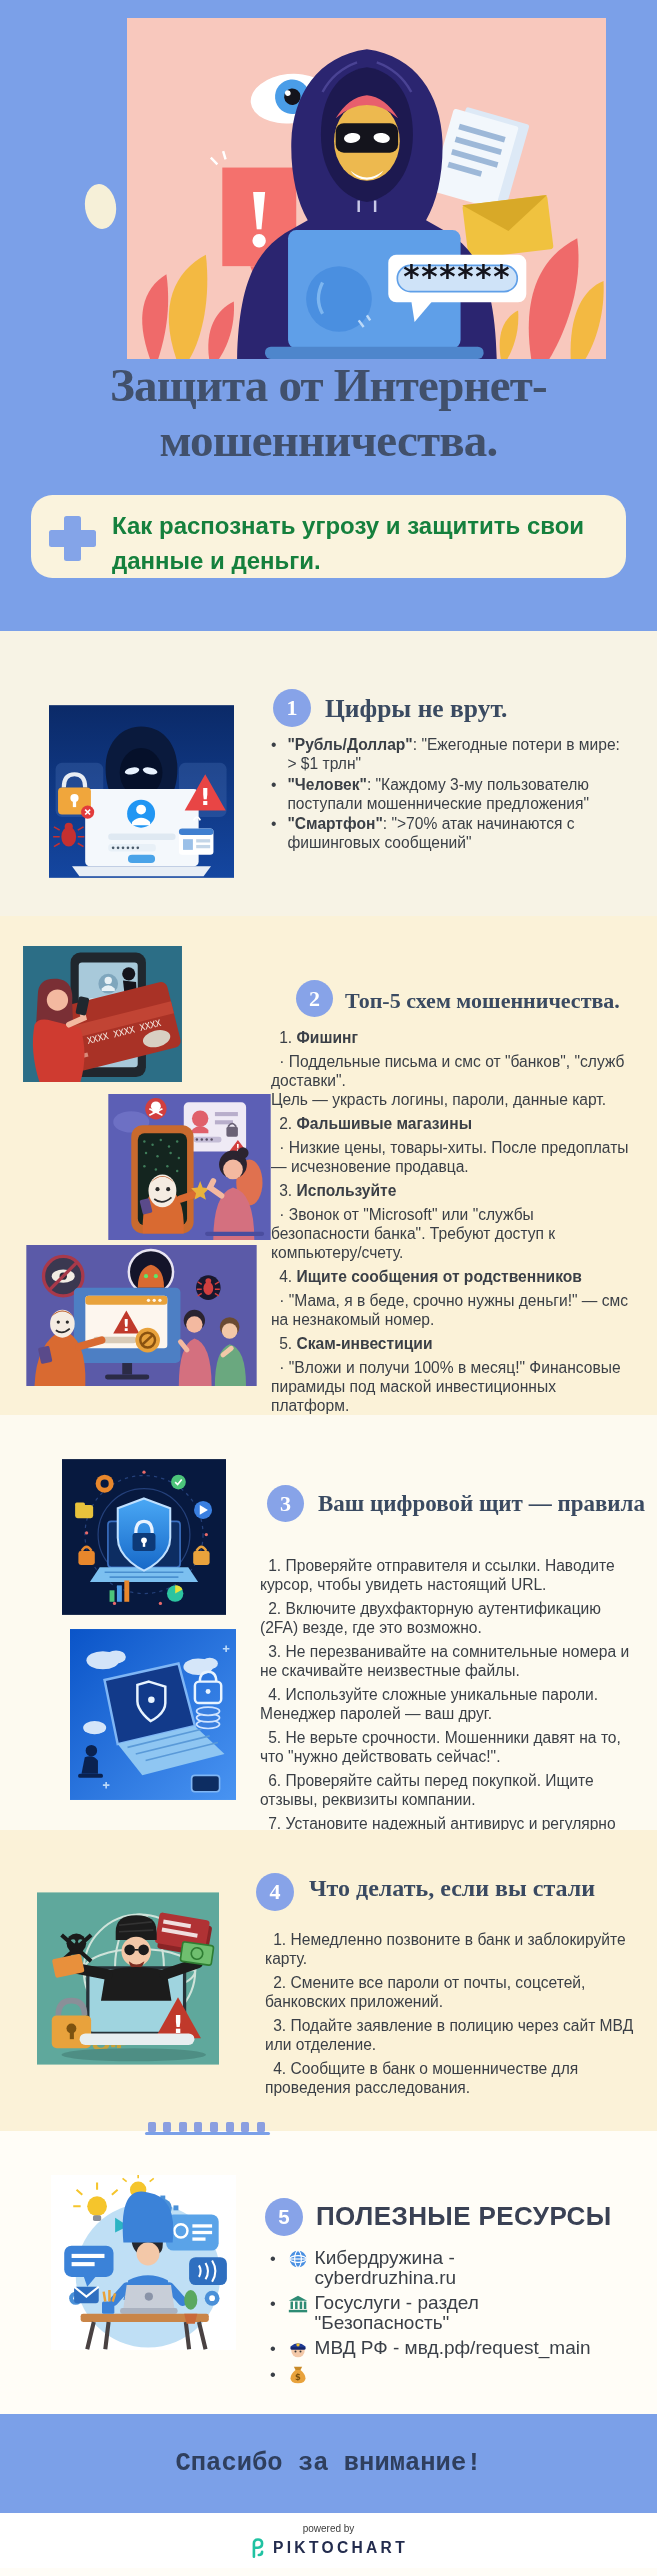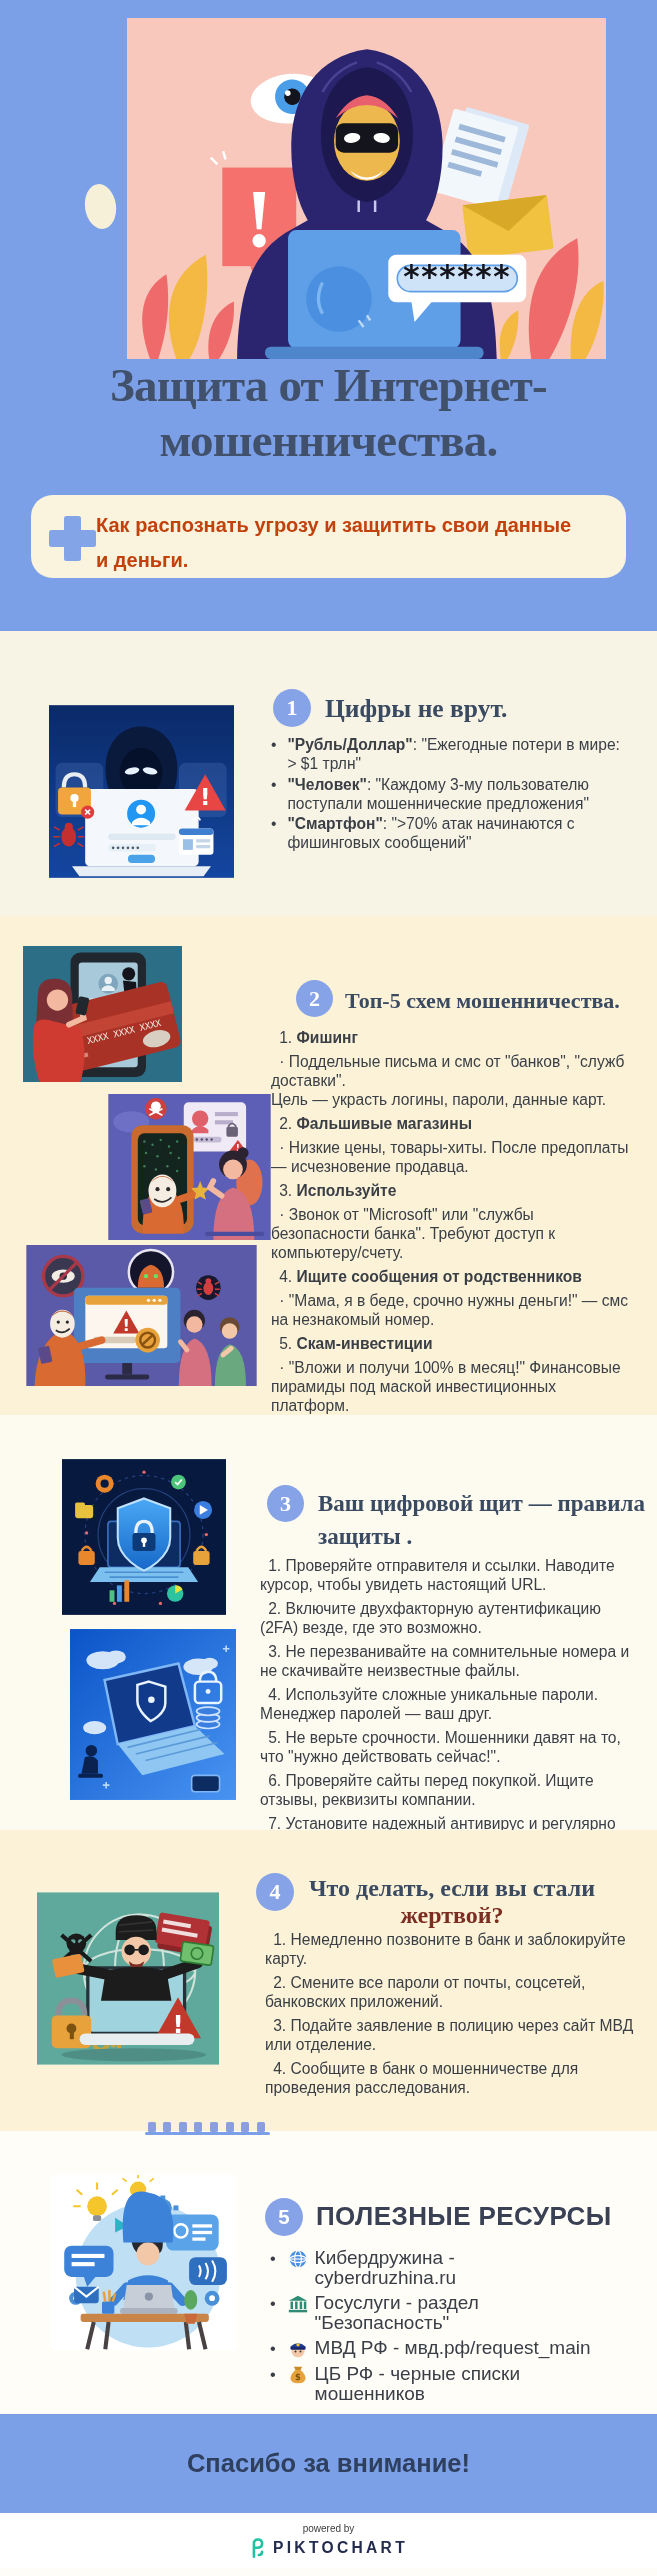--- a/index.html
+++ b/index.html
@@ -12,21 +12,21 @@
   #header{top:0;height:631px;background:#7ba0e8;}
   .hero-box{left:127px;top:18px;width:479px;height:341px;background:#f8c8bd;}
   .side-dot{left:85px;top:184px;width:31px;height:45px;border-radius:50%;background:#f6f0d8;transform:rotate(-8deg);}
   .title{left:0;top:358px;width:657px;text-align:center;
          font-family:"Liberation Serif","DejaVu Serif",serif;font-weight:700;
          font-size:47px;line-height:55px;color:#41506b;letter-spacing:-0.8px;}
   .intro-card{left:31px;top:495px;width:595px;height:83px;border-radius:21.4px;background:#faf3dd;}
   .plus-icon{left:18px;top:20.5px;width:47px;height:45px;}
   .plus-icon::before{content:"";position:absolute;left:15px;top:0;width:17px;height:45px;background:#84a4e8;border-radius:2.5px;}
   .plus-icon::after{content:"";position:absolute;left:0;top:14px;width:47px;height:17px;background:#84a4e8;border-radius:2.5px;}
-  .intro-text{left:65px;top:13px;width:477px;font-size:20px;font-weight:700;color:#c2410c;line-height:35px;}
+  .intro-text{left:81px;top:13px;width:477px;font-size:24px;font-weight:700;color:#15803d;line-height:35px;}
 
   
   .num-circle{width:38px;height:38px;border-radius:50%;background:#87a3e8;color:#fff;
       display:flex;align-items:center;justify-content:center;
       font:700 22px "Liberation Serif","DejaVu Serif",serif;}
   .h-serif{font-family:"Liberation Serif","DejaVu Serif",serif;font-weight:700;color:#3a4a61;}
   .body-copy{font-size:15.6px;line-height:1.22;color:#3a3f46;}
   .body-copy p{margin:0 0 5px 0;text-indent:8.2px;white-space:pre-line;}
   .img-frame{display:block;}
 
@@ -53,21 +53,21 @@
   .comb .bar{position:absolute;left:0;top:10px;width:125px;height:3.3px;border-radius:1.6px;background:#7ba0e8;}
   .comb i{position:absolute;top:0;width:8.2px;height:10px;background:#8b9fe0;border-radius:1.6px;}
   .s5-head{font-size:26px;font-weight:700;color:#3a4154;letter-spacing:0.4px;}
   .res-list{left:270px;top:117px;width:370px;}
   .res-item{display:flex;align-items:flex-start;margin-bottom:5px;font-size:19px;line-height:20px;color:#3a3f47;}
   .res-item .dot{width:18px;flex:none;font-size:16.4px;line-height:20px;}
   .res-item .ric{flex:none;margin:0.8px 6.6px 0 0;}
   .res-item .rtx{white-space:pre-line;}
 
   #thanks{top:2414px;height:99px;background:#7ba0e8;display:flex;align-items:center;justify-content:center;}
-  .thanks-text{font-family:Liberation Sans, sans-serif;font-weight:700;font-size:25.5px;color:#2f3f5e;}
+  .thanks-text{font-family:Liberation Mono, monospace;font-weight:700;font-size:25.5px;color:#2f3f5e;}
 
   #footer{top:2513px;height:55px;background:#ffffff;text-align:center;}
   .powered{margin-top:10px;font-size:10px;color:#3c3c3c;}
   .brand-row{margin-top:3.3px;display:flex;align-items:center;justify-content:center;gap:6px;}
   .brand-name{font-size:15.6px;font-weight:700;letter-spacing:3.3px;color:#232c4e;}
 </style>
 </head>
 <body>
 
 <div class="page">
@@ -509,21 +509,20 @@
       <g stroke="#bcd9f8" stroke-width="2">
           <path d="M40,190 l8,0 M44,186 l0,8"></path>
           <path d="M186,24 l8,0 M190,20 l0,8"></path>
         </g>
     </svg>
     <div class="abs num-circle" style="left:267px;top:70px;width:37px;height:37px">
         <span>3</span>
       </div>
     <div class="abs h-serif" style="left:318px;top:72px;font-size:23px;line-height:33px">
       <div>Ваш цифровой щит — правила</div>
-      <div>защиты .</div>
     </div>
     <div class="abs body-copy" style="left:260px;top:141px;width:380px">
       <p>1. Проверяйте отправителя и ссылки. Наводите курсор, чтобы увидеть настоящий URL.</p>
       <p>2. Включите двухфакторную аутентификацию (2FA) везде, где это возможно.</p>
       <p>3. Не перезванивайте на сомнительные номера и не скачивайте неизвестные файлы.</p>
       <p>4. Используйте сложные уникальные пароли. Менеджер паролей — ваш друг.</p>
       <p>5. Не верьте срочности. Мошенники давят на то, что "нужно действовать сейчас!".</p>
       <p>6. Проверяйте сайты перед покупкой. Ищите отзывы, реквизиты компании.</p>
       <p>7. Установите надежный антивирус и регулярно обновляйте ПО.</p>
     </div>
@@ -582,21 +581,20 @@
         <text x="172" y="172" text-anchor="middle" font-size="30" font-weight="bold" fill="#ffffff" font-family="DejaVu Sans,sans-serif">!</text>
       </g>
       <rect x="52" y="172" width="140" height="14" rx="7" fill="#e8eef0"></rect>
       <ellipse cx="118" cy="198" rx="88" ry="8" fill="#4e8e84"></ellipse>
     </svg>
     <div class="abs num-circle" style="left:256px;top:43px">
         <span>4</span>
       </div>
     <div class="abs h-serif s4-head">
       <div>Что делать, если вы стали</div>
-      <div class="s4-accent">жертвой?</div>
     </div>
     <div class="abs body-copy" style="left:265px;top:100px;width:374px">
       <p>1. Немедленно позвоните в банк и заблокируйте карту.</p>
       <p>2. Смените все пароли от почты, соцсетей, банковских приложений.</p>
       <p>3. Подайте заявление в полицию через сайт МВД или отделение.</p>
       <p>4. Сообщите в банк о мошенничестве для проведения расследования.</p>
     </div>
   </div>
 
   <div class="sec" id="s5">
@@ -720,22 +718,20 @@
         </svg>
         <span class="rtx">МВД РФ - мвд.рф/request_main</span>
       </div>
       <div class="res-item">
         <span class="dot">•</span>
         <svg class="ric" width="20" height="20" viewBox="0 0 24 24" style="font-size:23px">
           <path d="M9,6 L7,2 L17,2 L15,6 Z" fill="#c98a28"></path>
           <path d="M9,6 h6 Q21,11 21,16 Q21,22 12,22 Q3,22 3,16 Q3,11 9,6 Z" fill="#e8a23c"></path>
           <text x="12" y="18" text-anchor="middle" font-size="10" font-weight="bold" fill="#7c5210" font-family="DejaVu Sans,sans-serif">$</text>
         </svg>
-        <span class="rtx">ЦБ РФ - черные списки
-мошенников</span>
       </div>
     </div>
   </div>
 
   <div class="sec" id="thanks">
     <div class="thanks-text">Спасибо за внимание!</div>
   </div>
 
   <div class="sec" id="footer">
     <div class="powered">powered by</div>

